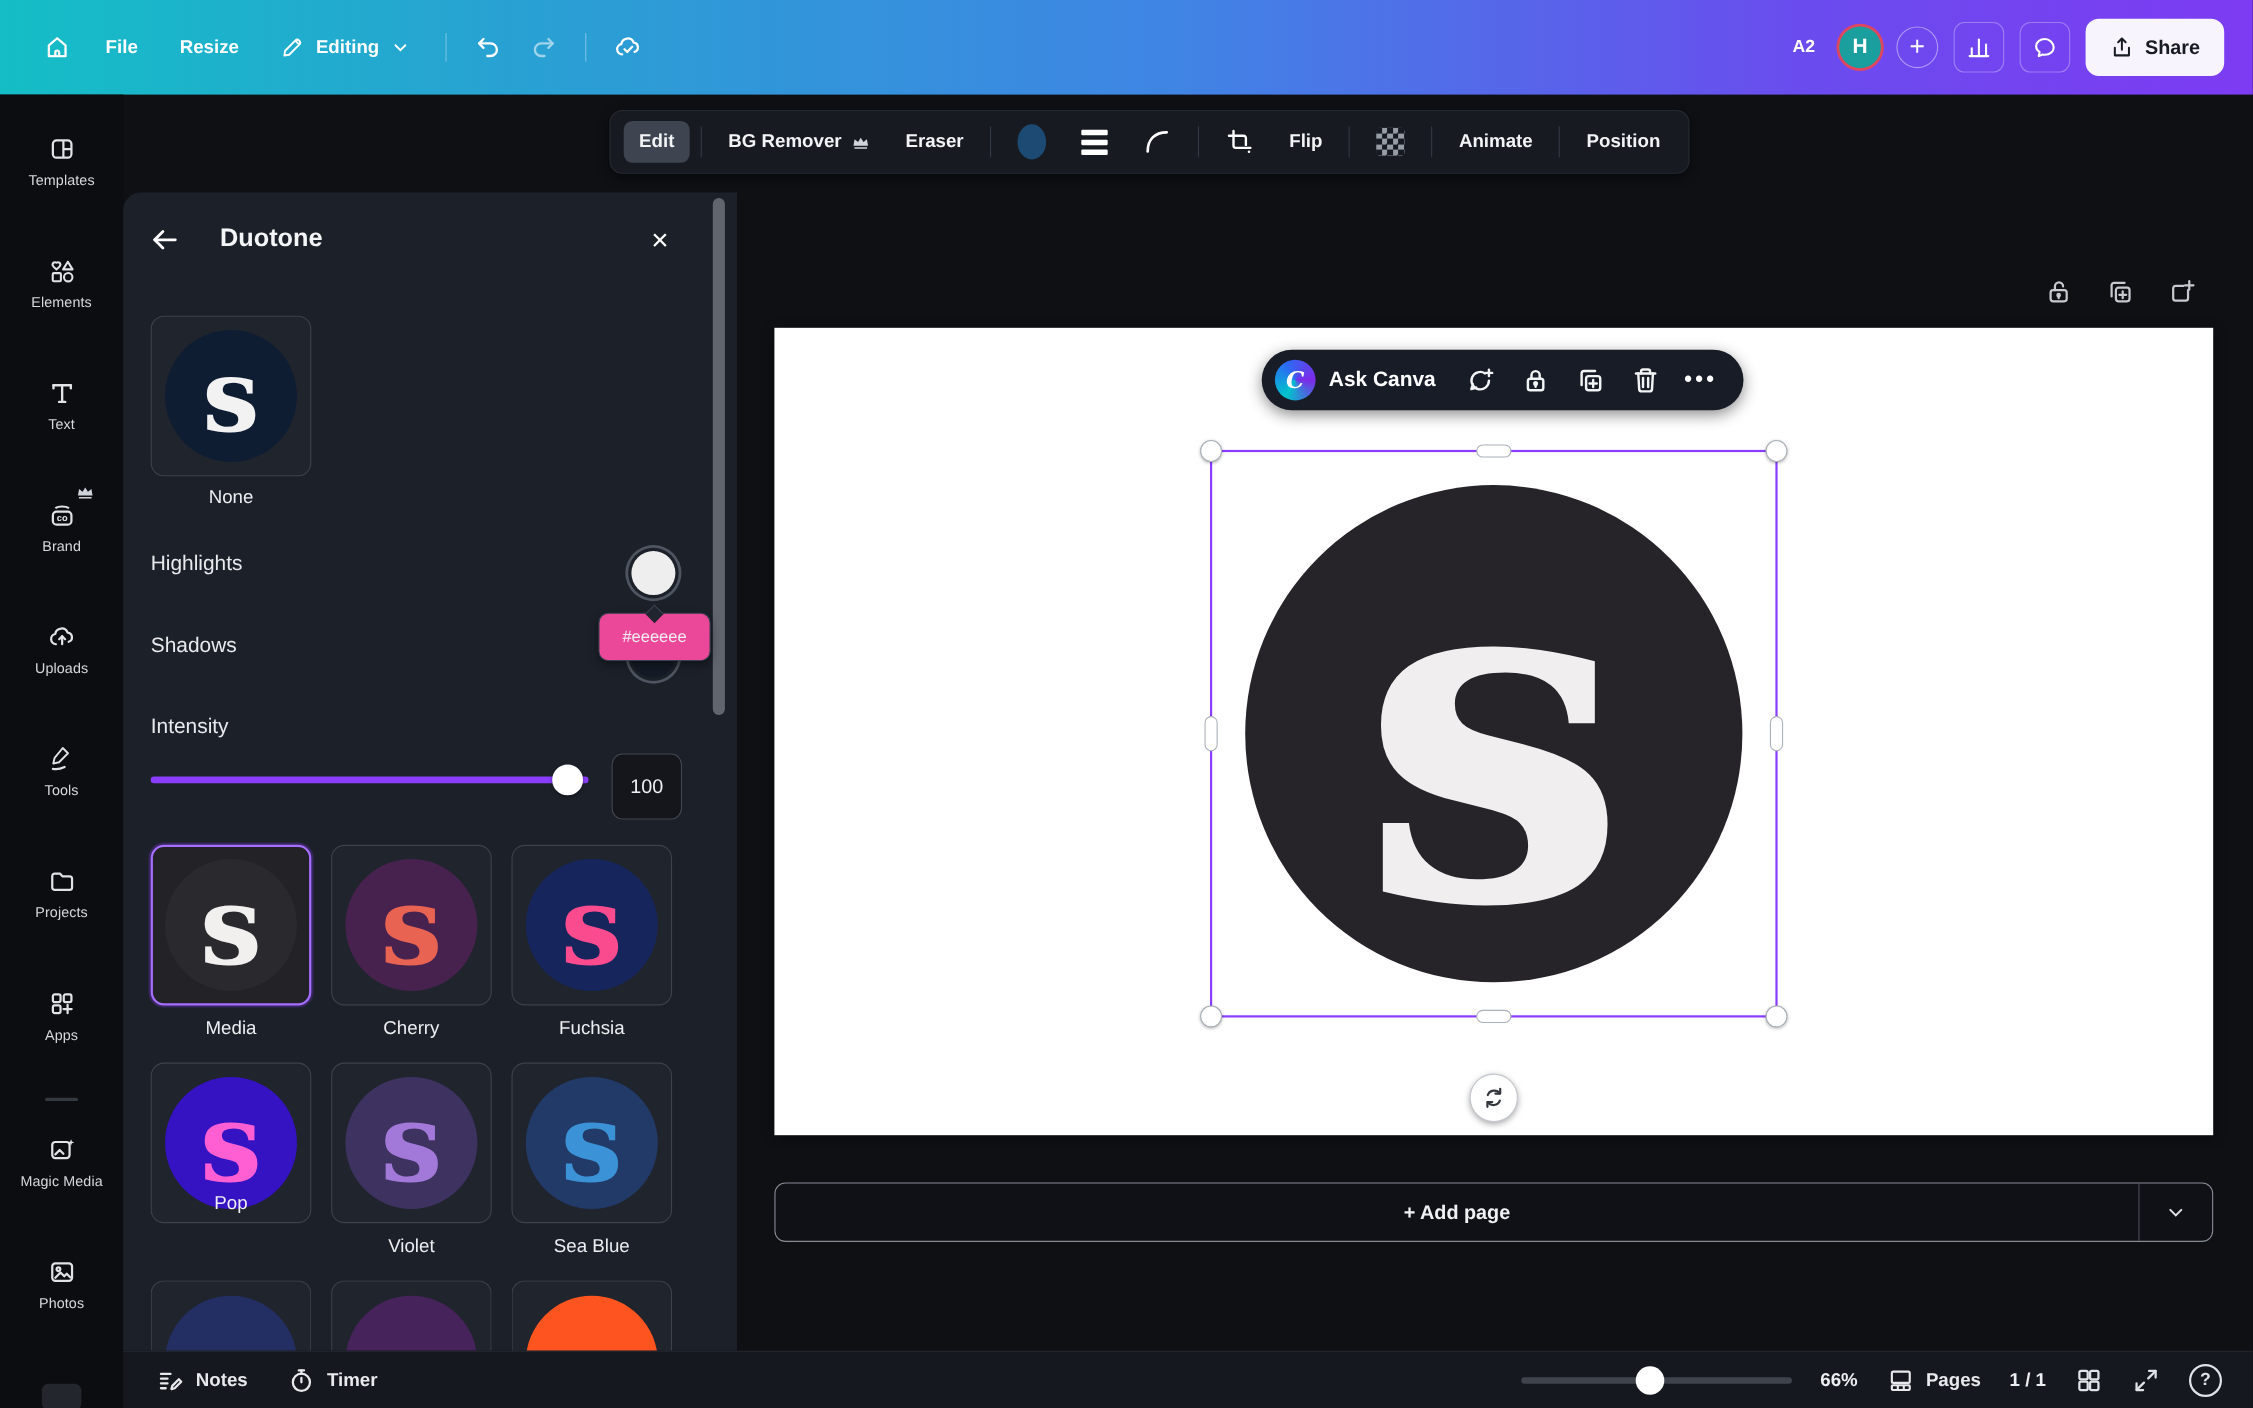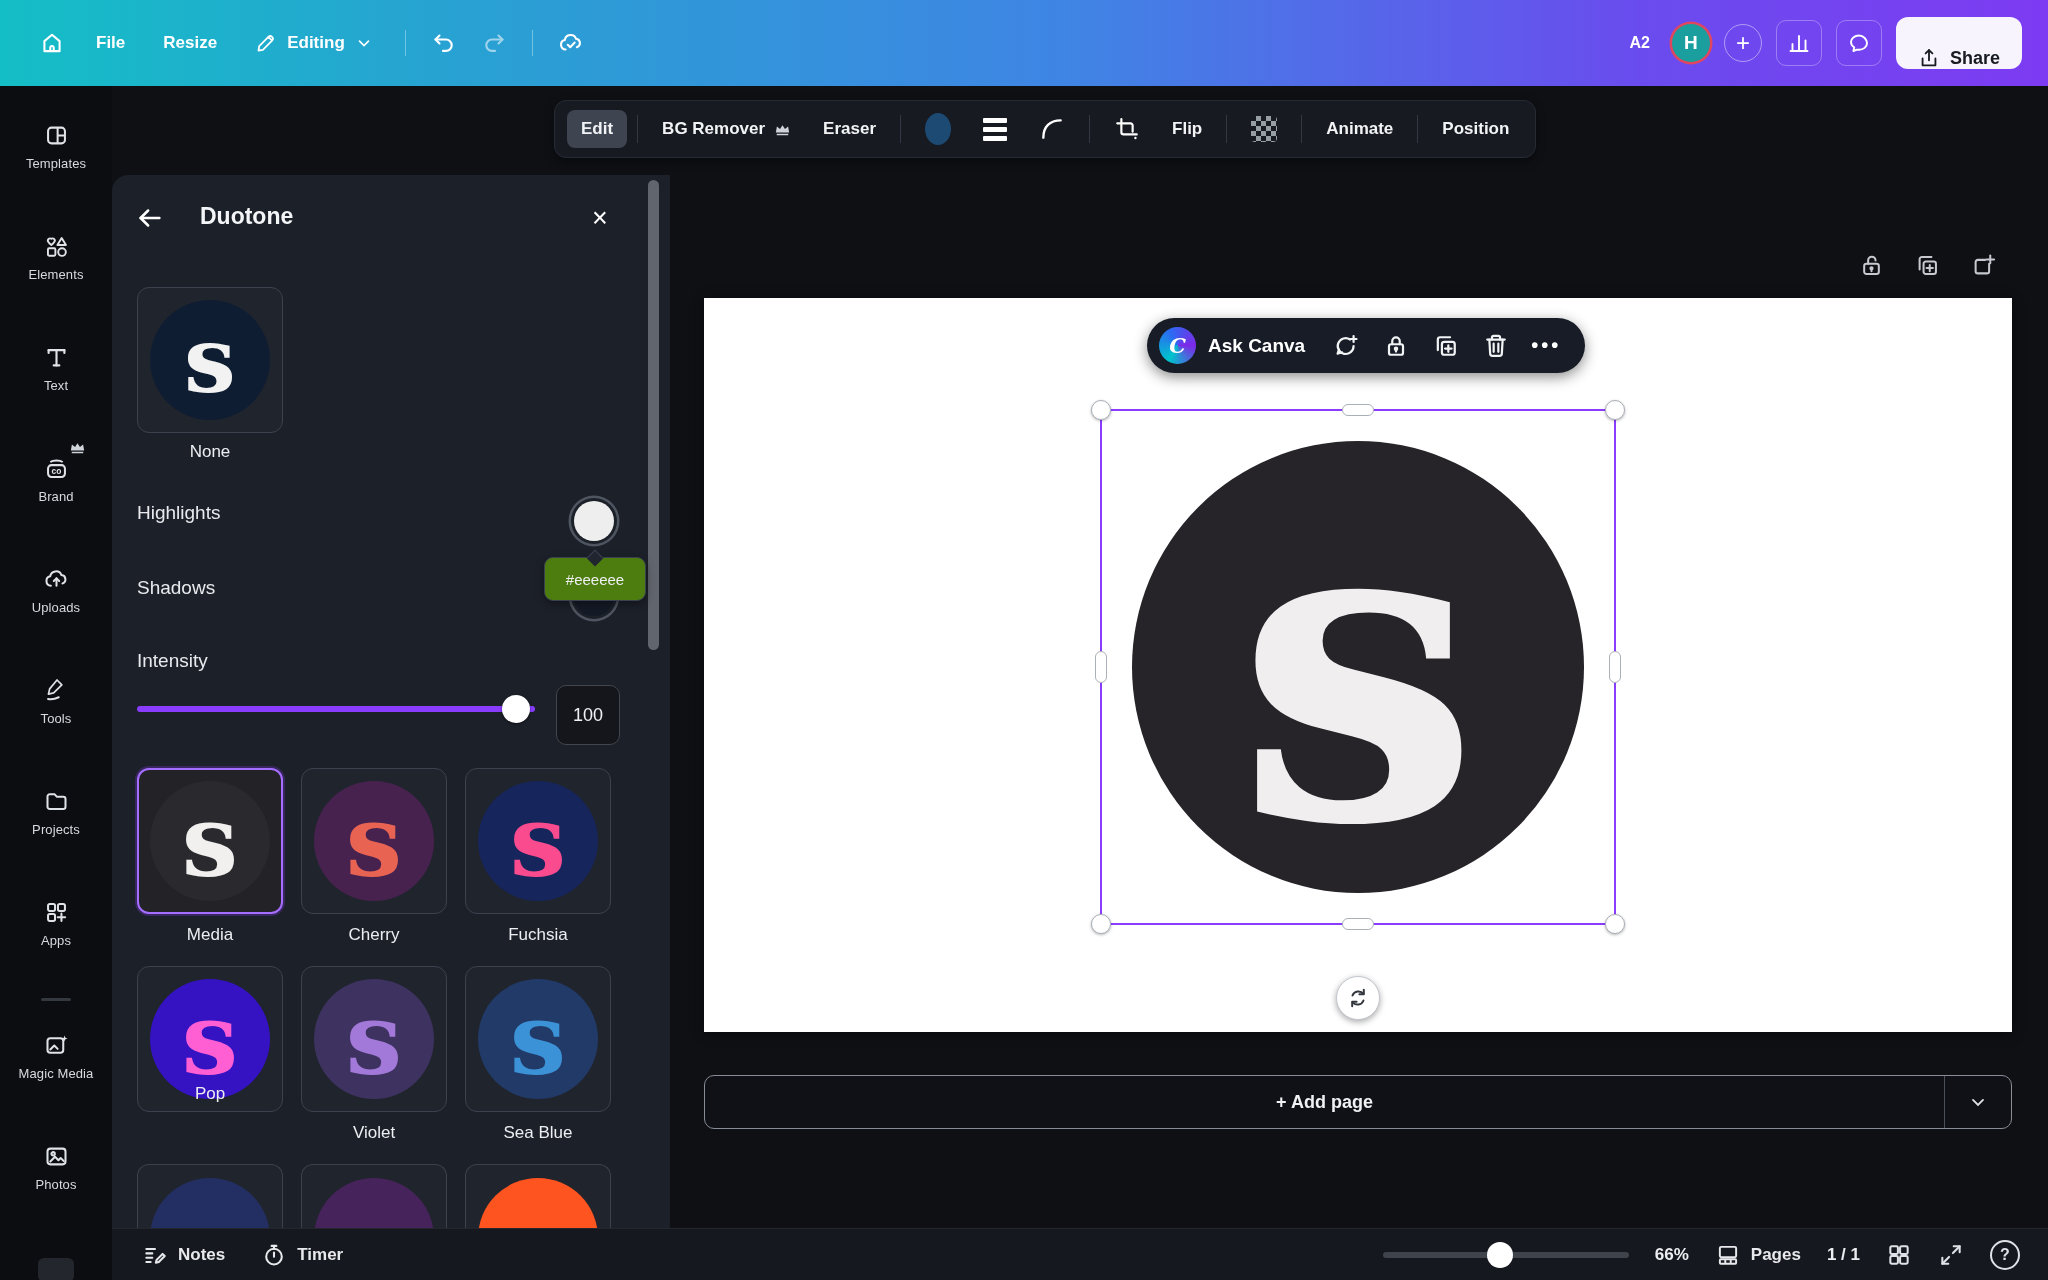--- a/index.html
+++ b/index.html
@@ -22,21 +22,21 @@
   .tb-right { margin-left:auto; display:flex; align-items:center; gap:14px; padding-right:26px; }
   .doc-badge { color:#fff; font-size:16px; font-weight:600; margin-right:8px; }
   .avatar { width:38px; height:38px; border-radius:50%; background:#1b9e9e; color:#fff;
     display:flex; align-items:center; justify-content:center; font-size:19px; font-weight:700;
     box-shadow:0 0 0 2.5px #e0475f; }
   .plus-btn { width:38px; height:38px; border-radius:50%; border:1.5px solid rgba(255,255,255,.45);
     color:#fff; display:flex; align-items:center; justify-content:center; font-size:24px; font-weight:400; }
   .frame-btn { width:46px; height:46px; border-radius:10px; border:1.5px solid rgba(255,255,255,.3);
     display:flex; align-items:center; justify-content:center; color:#fff; }
   .share-btn { height:52px; padding:0 22px; background:#f7f4fd; color:#181b20; border-radius:12px;
-    display:flex; align-items:flex-end; gap:10px; font-size:18px; font-weight:700; cursor:pointer; }
+    display:flex; align-items:center; gap:10px; font-size:18px; font-weight:700; cursor:pointer; }
 
   
   .rail { left:0; top:86px; width:112px; height:1194px; background:#0b0d11; }
   .rail-item { position:absolute; left:0; width:112px; display:flex; flex-direction:column;
     align-items:center; gap:7px; color:#d6d9de; cursor:pointer; }
   .rail-item .ric { color:#dfe2e7; position:relative; }
   .rail-item .rlabel { font-size:13px; letter-spacing:.1px; }
   .rail-crown { position:absolute; right:-16px; top:-15px; color:#cfd3da; }
   .rail-divider { position:absolute; left:41px; width:30px; height:3px; border-radius:2px; background:#34383f; }
   .rail-ghost { position:absolute; left:38px; width:36px; height:24px; border-radius:6px; background:#23262c; }
@@ -68,21 +68,21 @@
   .tile { position:absolute; width:146px; height:146px; border-radius:12px; background:#20242d;
     border:1.5px solid #3c424d; display:flex; align-items:center; justify-content:center; cursor:pointer; }
   .tile .tcirc { width:120px; height:120px; border-radius:50%; display:flex; align-items:center; justify-content:center; }
   .tile .tletter { font-family:"DejaVu Serif","Liberation Serif",serif; font-weight:700; font-size:100px; line-height:1; }
   .tile-label { position:absolute; width:146px; text-align:center; font-size:17px; color:#eceef1; }
   .tile-selected { border:2.5px solid #a56eff; box-shadow:0 0 0 2px rgba(139,61,255,.25); }
 
   .sec-label { position:absolute; left:137px; font-size:19px; color:#e8eaed; }
   .color-dot { position:absolute; width:40px; height:40px; border-radius:50%; cursor:pointer; }
   .dot-ring { box-shadow:0 0 0 3px #1c2029, 0 0 0 5.5px #4e5560; }
-  .tooltip { position:absolute; left:544px; top:557px; width:102px; height:44px; background:#4d7c0f;
+  .tooltip { position:absolute; left:544px; top:557px; width:102px; height:44px; background:#ec4899;
     border:1px solid #3a4150; border-radius:9px; display:flex; align-items:center; justify-content:center;
     font-size:15px; color:#eef0f3; z-index:3; box-shadow:0 3px 8px rgba(0,0,0,.4); }
   .tooltip::before { content:""; position:absolute; top:-6px; left:50%; width:11px; height:11px;
     background:#20252f; border-left:1px solid #3a4150; border-top:1px solid #3a4150;
     transform:translateX(-50%) rotate(45deg); }
 
   .slider-track { position:absolute; left:137px; top:706px; width:398px; height:6px; border-radius:3px;
     background:#8b3dff; }
   .slider-thumb { position:absolute; left:502px; top:695px; width:28px; height:28px; border-radius:50%;
     background:#fff; box-shadow:0 1px 3px rgba(0,0,0,.5); cursor:pointer; }

